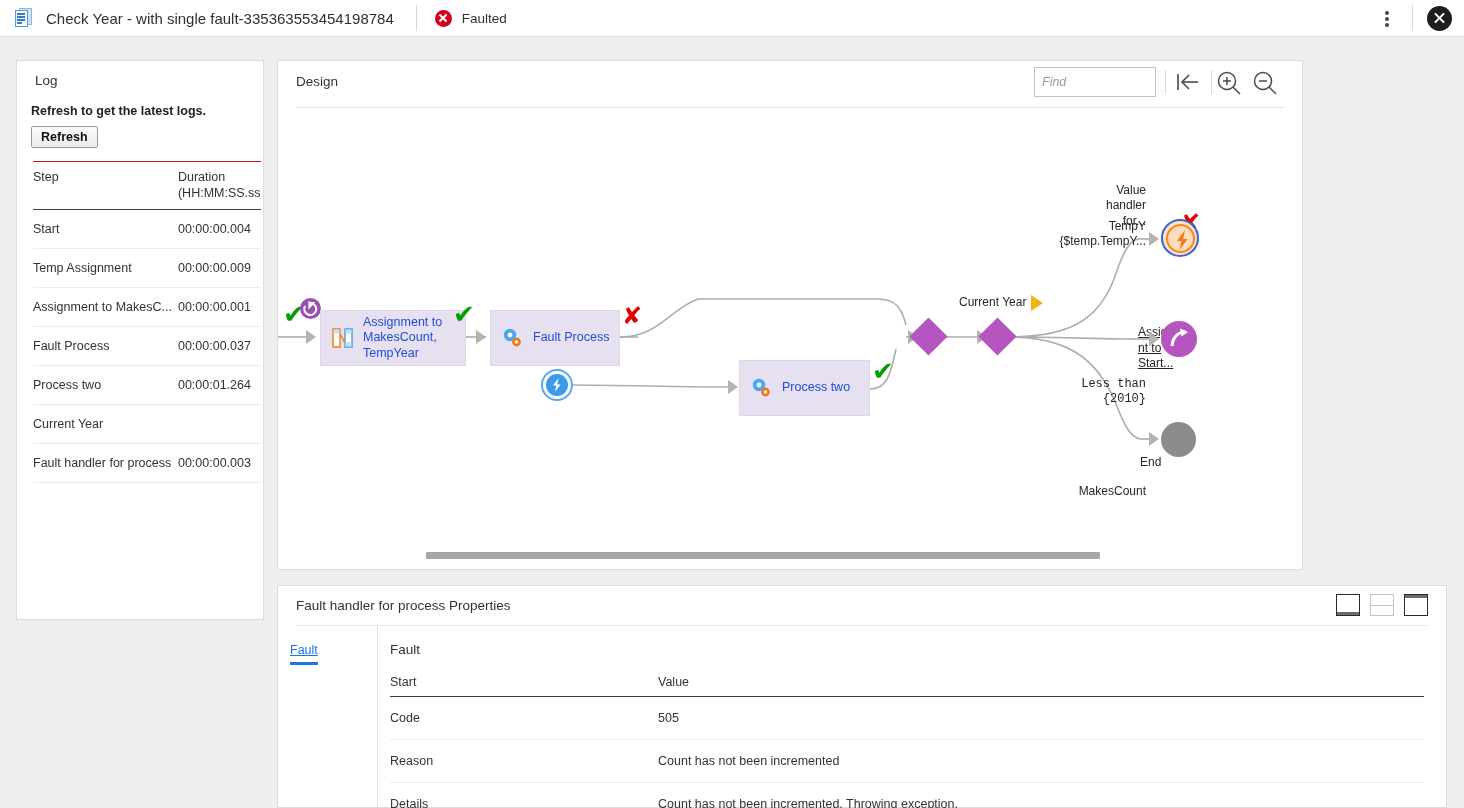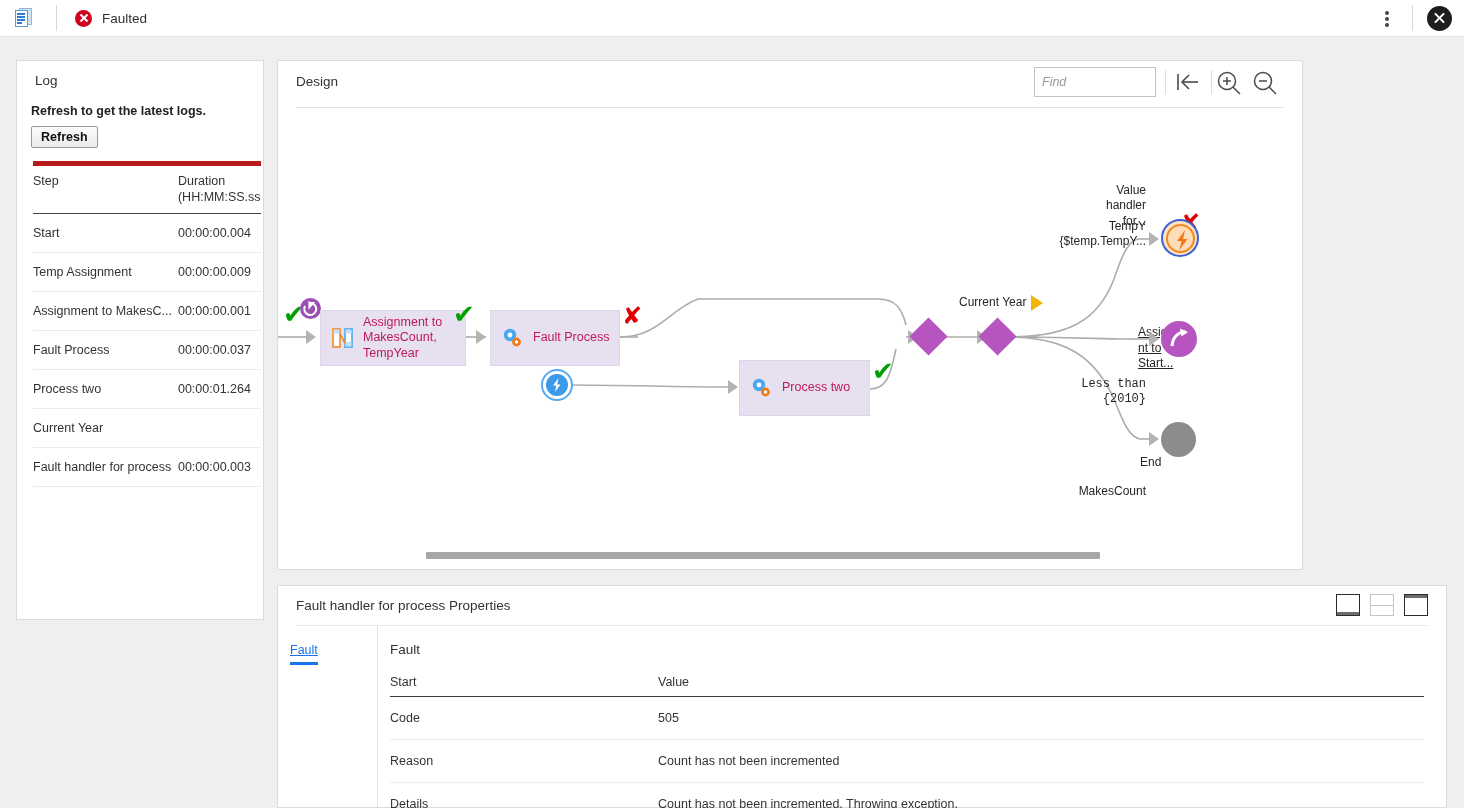--- a/index.html
+++ b/index.html
@@ -84,21 +84,21 @@
     background: linear-gradient(#fbfbfb,#ebebeb);
     border: 1px solid #9a9a9a; border-radius: 2px;
     font-family: "Liberation Sans", sans-serif;
     font-size: 12.5px; font-weight: bold; color:#111;
     padding: 3px 9px; cursor: pointer;
   }
   #log-table { width: 216px; margin: 13px 0 0 16px; border-collapse: collapse; }
   #log-table thead th {
     font-size: 12.5px; font-weight: normal; color: #333; text-align: left;
     padding: 7px 0 7px 0; vertical-align: top;
-    border-top: 5px solid #b91c1c; border-bottom: 1px solid #444;
+    border-top: 1px solid #b91c1c; border-bottom: 1px solid #444;
     line-height: 1.3;
   }
   #log-table thead th.dur { padding-left: 6px; }
   #log-table tbody td {
     font-size: 12.5px; color: #333; padding: 12px 0;
     border-bottom: 1px solid #ececec; white-space: nowrap;
   }
   #log-table tbody td.dur { padding-left: 6px; }
 
   
@@ -135,21 +135,21 @@
   #hscroll {
     position:absolute; left: 148px; bottom: 11px; width: 674px; height: 7px;
     background: #a6a6a6; border-radius: 1px; cursor: pointer;
   }
 
   .node {
     position: absolute; background: #e7e0f0; border: 1px solid #ddd6ea;
     display: flex; align-items: center;
   }
   .node .ntext {
-    font-size: 12.5px; color: #be185d; line-height: 1.25; margin-left: 6px;
+    font-size: 12.5px; color: #1d4ed8; line-height: 1.25; margin-left: 6px;
   }
   .gear-icon { width: 26px; height: 24px; position: relative; flex:none; margin-left: 10px; }
 
   .diamond {
     position: absolute; width: 27px; height: 27px; background: #b655c0;
     transform: rotate(45deg);
   }
   .arrowhead {
     position: absolute; width: 0; height: 0;
     border-top: 7px solid transparent; border-bottom: 7px solid transparent;
@@ -217,20 +217,21 @@
 
 <div id="titlebar">
   <div id="doc-icon">
     <div class="pg-back"></div>
     <div class="pg-front"></div>
     <div class="ln" style="top:6px;width:8px;"></div>
     <div class="ln" style="top:9px;width:8px;"></div>
     <div class="ln" style="top:12px;width:8px;"></div>
     <div class="ln" style="top:15px;width:5px;"></div>
   </div>
+  <div id="title-text">Check Year - with single fault-335363553454198784</div>
   <div id="title-divider"></div>
   <div id="status-wrap">
     <div id="fault-icon"></div>
     <div id="status-text">Faulted</div>
   </div>
   <div id="tb-right">
     <div id="kebab">
         <i></i>
         <i></i>
         <i></i>

